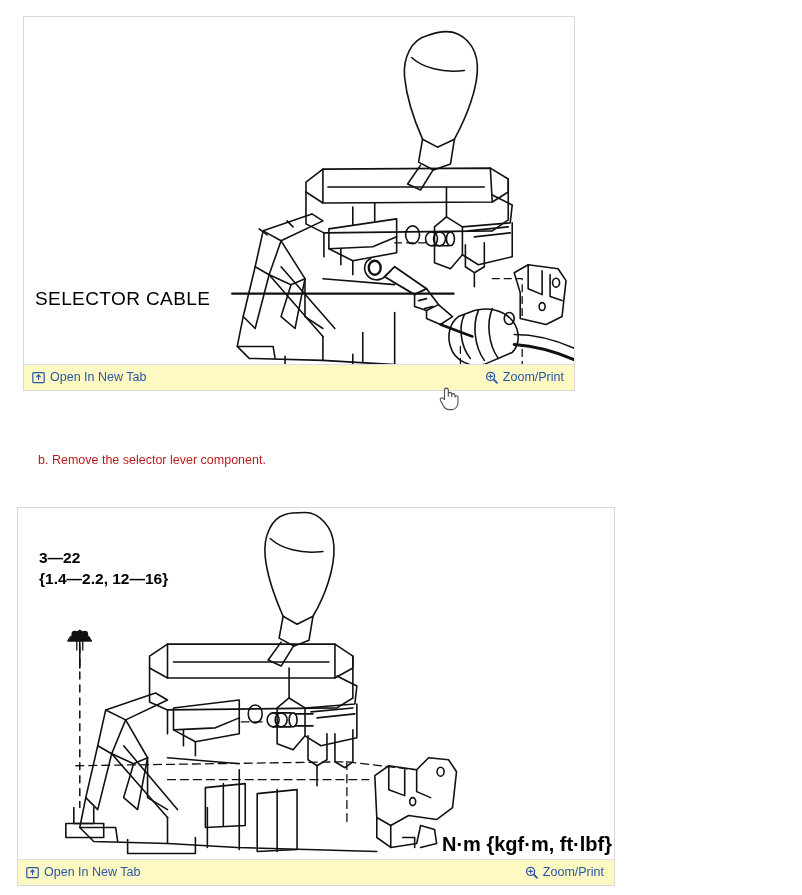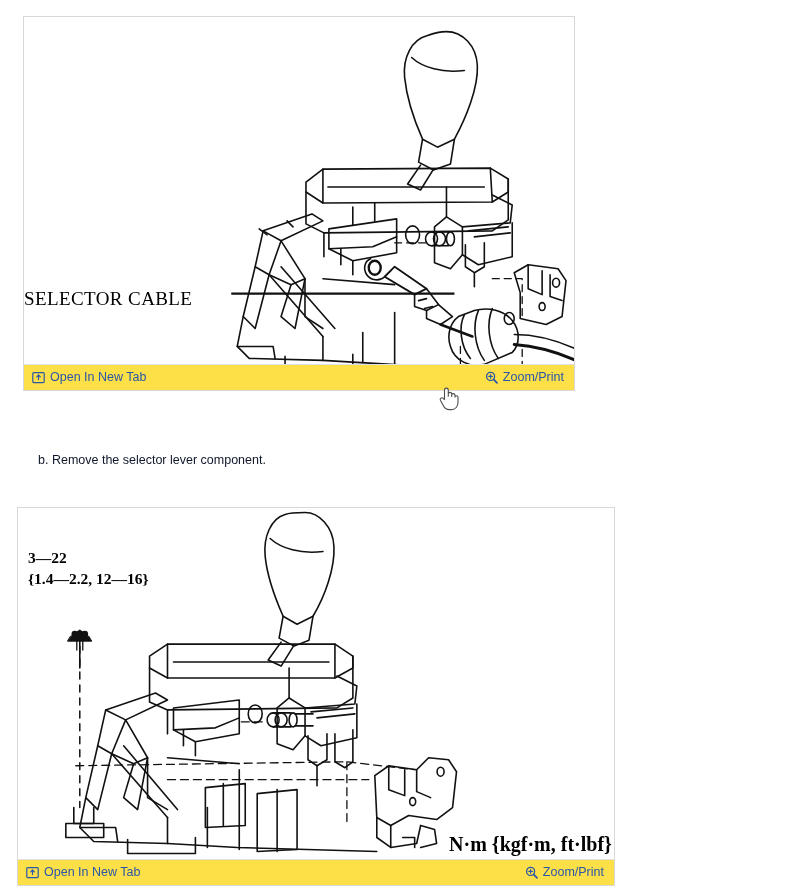--- a/index.html
+++ b/index.html
@@ -37,21 +37,21 @@
     height: 100%;
   }
 
   
   .fig-toolbar {
     position: absolute;
     left: 0;
     right: 0;
     bottom: 0;
     height: 26px;
-    background: #fde047;
+    background: #fef9c3;
     border-top: 1px solid #dcdfe6;
     box-sizing: border-box;
     display: flex;
     align-items: center;
     justify-content: space-between;
     padding: 0 10px 0 8px;
   }
   .tool-link {
     display: flex;
     align-items: center;
@@ -63,32 +63,33 @@
     white-space: nowrap;
     font-family: "Liberation Sans", sans-serif;
   }
   .tool-link .lbl { text-decoration: none; }
   .tool-icon { display: inline-block; width: 13px; height: 13px; }
   .tool-icon svg { display: block; }
 
   
   .step-text {
     position: absolute;
-    color: #0f172a;
+    color: #b91c1c;
     font-size: 12.5px;
     font-family: "Liberation Sans", sans-serif;
     white-space: nowrap;
   }
 
   
   .fig-label {
     position: absolute;
     color: #000000;
-    font-family: Liberation Serif, serif;
+    font-family: Liberation Sans, sans-serif;
     white-space: pre;
+    margin-left: 11px;
   }
   .label-selector-cable {
     font-size: 19px;
     letter-spacing: 0.4px;
   }
   .label-torque {
     font-size: 15.5px;
     font-weight: bold;
     line-height: 1.35;
   }

